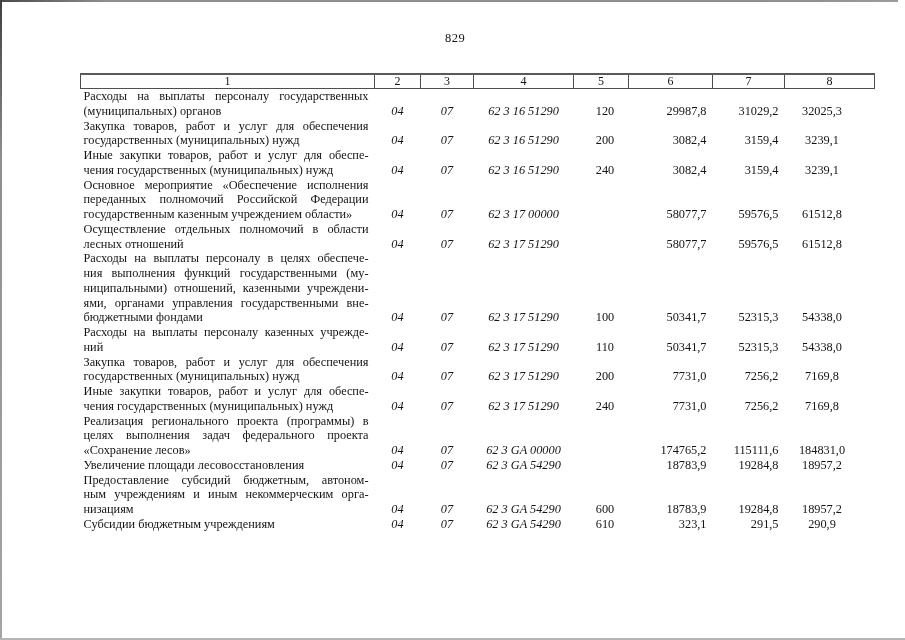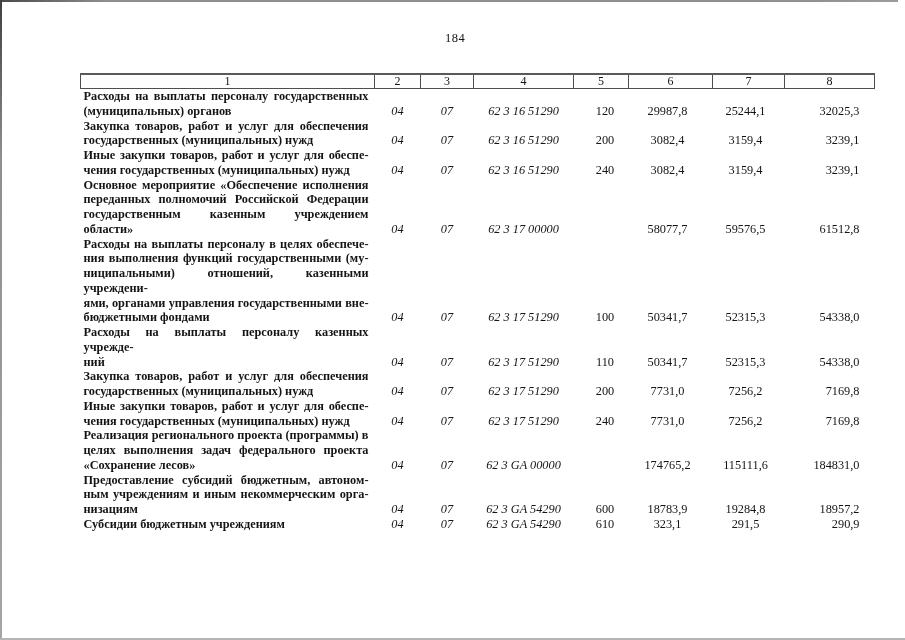--- a/index.html
+++ b/index.html
@@ -52,37 +52,37 @@
     line-height: 12px;
     padding: 0 0 1px 0;
     text-align: center;
     background: #fdfdfd;
   }
   tbody td {
     padding: 0;
     vertical-align: bottom;
     line-height: 14.75px;
   }
-  td.c1 { padding-left: 3px; padding-right: 6px; font-weight: bold; }
+  td.c1 { padding-left: 3px; padding-right: 6px; }
   td.c1 .ln { text-align: justify; text-align-last: justify; }
   td.c1 .ln.last { text-align-last: left; }
   td.c2, td.c3, td.c4 { text-align: center; font-style: italic; }
   td.c5 { text-align: center; padding-left: 8px; margin-top: 34px; }
-  td.c6, td.c7 { text-align: center; padding-right: 6px; }
-  td.c8 { text-align: right; padding-right: 15px; }
+  td.c6, td.c7 { text-align: right; padding-right: 6px; }
+  td.c8 { text-align: center; padding-right: 15px; }
 </style>
 </head>
 <body>
 
 <div class="page">
   <div class="edge-top"></div>
   <div class="edge-left"></div>
   <div class="edge-bottom"></div>
 
-  <div class="page-number">184</div>
+  <div class="page-number">829</div>
 
   <table class="budget">
     <colgroup>
       <col class="w1">
         <col class="w2">
         <col class="w3">
         <col class="w4">
       <col class="w5">
         <col class="w6">
         <col class="w7">
@@ -104,21 +104,21 @@
         <tr>
           <td class="c1">
             <div class="ln">Расходы на выплаты персоналу государственных</div>
             <div class="ln last">(муниципальных) органов</div>
           </td>
           <td class="c2">04</td>
           <td class="c3">07</td>
           <td class="c4">62 3 16 51290</td>
           <td class="c5">120</td>
           <td class="c6">29987,8</td>
-          <td class="c7">25244,1</td>
+          <td class="c7">31029,2</td>
           <td class="c8">32025,3</td>
         </tr>
         <tr>
           <td class="c1">
             <div class="ln">Закупка товаров, работ и услуг для обеспечения</div>
             <div class="ln last">государственных (муниципальных) нужд</div>
           </td>
           <td class="c2">04</td>
           <td class="c3">07</td>
           <td class="c4">62 3 16 51290</td>
@@ -149,20 +149,33 @@
           <td class="c2">04</td>
           <td class="c3">07</td>
           <td class="c4">62 3 17 00000</td>
           <td class="c5"></td>
           <td class="c6">58077,7</td>
           <td class="c7">59576,5</td>
           <td class="c8">61512,8</td>
         </tr>
         <tr>
           <td class="c1">
+            <div class="ln">Осуществление отдельных полномочий в области</div>
+            <div class="ln last">лесных отношений</div>
+          </td>
+          <td class="c2">04</td>
+          <td class="c3">07</td>
+          <td class="c4">62 3 17 51290</td>
+          <td class="c5"></td>
+          <td class="c6">58077,7</td>
+          <td class="c7">59576,5</td>
+          <td class="c8">61512,8</td>
+        </tr>
+        <tr>
+          <td class="c1">
             <div class="ln">Расходы на выплаты персоналу в целях обеспече-</div>
             <div class="ln">ния выполнения функций государственными (му-</div>
             <div class="ln">ниципальными) отношений, казенными учреждени-</div>
             <div class="ln">ями, органами управления государственными вне-</div>
             <div class="ln last">бюджетными фондами</div>
           </td>
           <td class="c2">04</td>
           <td class="c3">07</td>
           <td class="c4">62 3 17 51290</td>
           <td class="c5">100</td>
@@ -218,20 +231,32 @@
           <td class="c2">04</td>
           <td class="c3">07</td>
           <td class="c4">62 3 GA 00000</td>
           <td class="c5"></td>
           <td class="c6">174765,2</td>
           <td class="c7">115111,6</td>
           <td class="c8">184831,0</td>
         </tr>
         <tr>
           <td class="c1">
+            <div class="ln last">Увеличение площади лесовосстановления</div>
+          </td>
+          <td class="c2">04</td>
+          <td class="c3">07</td>
+          <td class="c4">62 3 GA 54290</td>
+          <td class="c5"></td>
+          <td class="c6">18783,9</td>
+          <td class="c7">19284,8</td>
+          <td class="c8">18957,2</td>
+        </tr>
+        <tr>
+          <td class="c1">
             <div class="ln">Предоставление субсидий бюджетным, автоном-</div>
             <div class="ln">ным учреждениям и иным некоммерческим орга-</div>
             <div class="ln last">низациям</div>
           </td>
           <td class="c2">04</td>
           <td class="c3">07</td>
           <td class="c4">62 3 GA 54290</td>
           <td class="c5">600</td>
           <td class="c6">18783,9</td>
           <td class="c7">19284,8</td>

